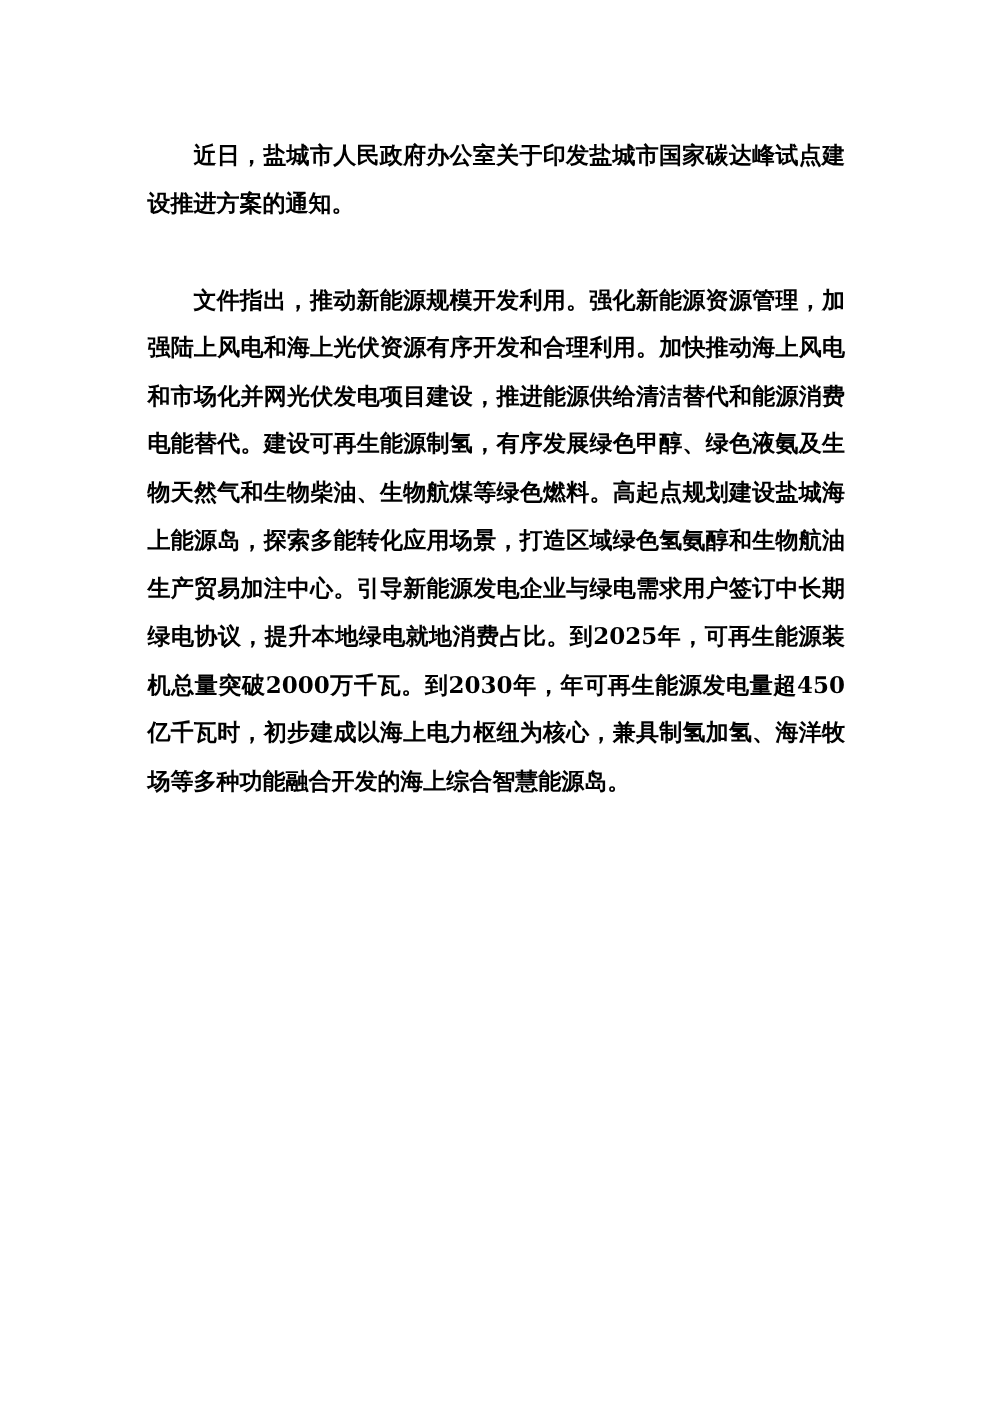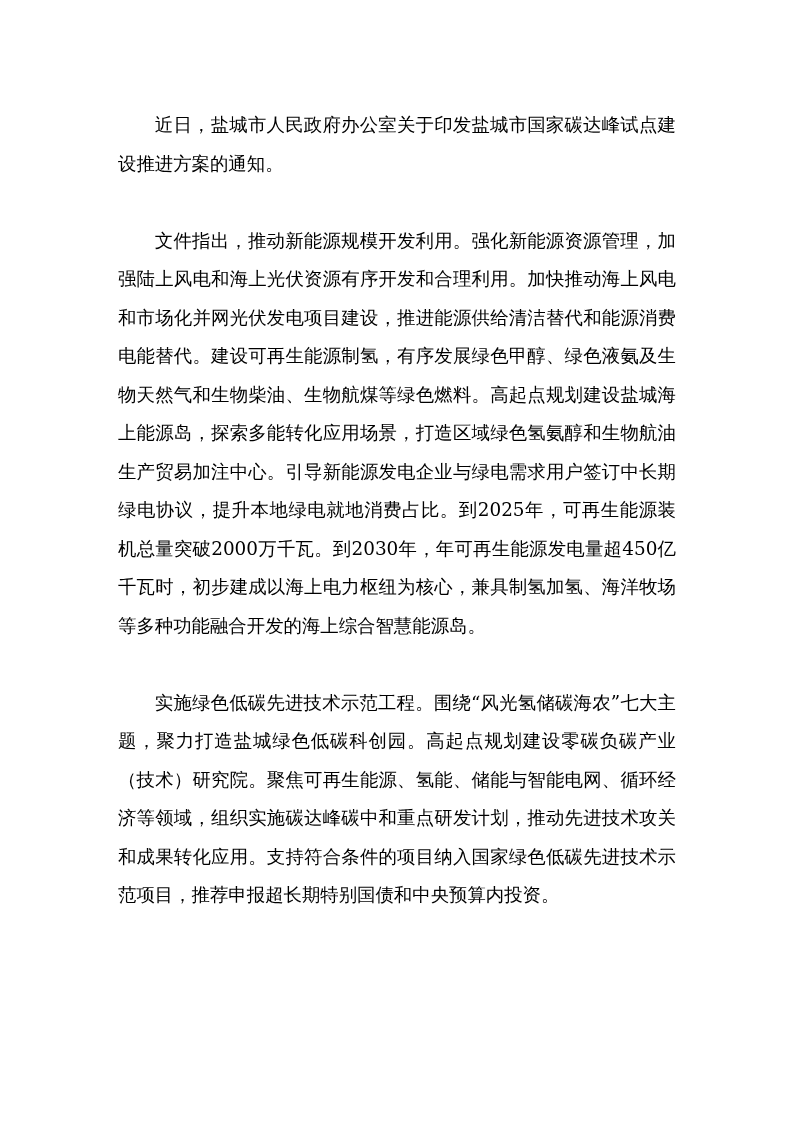--- a/index.html
+++ b/index.html
@@ -14,22 +14,22 @@
     font-size: 18.4px;
     line-height: 38.5px;
     letter-spacing: 0px;
   }
   .para {
     margin: 0 0 38.5px 0;
     text-indent: 2em;
     text-align: justify;
     text-justify: inter-character;
     word-break: break-all;
+    font-weight: bold;
   }
 </style>
 </head>
 <body>
 
 <div class="page">
   <p class="para">近日，盐城市人民政府办公室关于印发盐城市国家碳达峰试点建设推进方案的通知。</p>
   <p class="para">文件指出，推动新能源规模开发利用。强化新能源资源管理，加强陆上风电和海上光伏资源有序开发和合理利用。加快推动海上风电和市场化并网光伏发电项目建设，推进能源供给清洁替代和能源消费电能替代。建设可再生能源制氢，有序发展绿色甲醇、绿色液氨及生物天然气和生物柴油、生物航煤等绿色燃料。高起点规划建设盐城海上能源岛，探索多能转化应用场景，打造区域绿色氢氨醇和生物航油生产贸易加注中心。引导新能源发电企业与绿电需求用户签订中长期绿电协议，提升本地绿电就地消费占比。到2025年，可再生能源装机总量突破2000万千瓦。到2030年，年可再生能源发电量超450亿千瓦时，初步建成以海上电力枢纽为核心，兼具制氢加氢、海洋牧场等多种功能融合开发的海上综合智慧能源岛。</p>
-  <p class="para">实施绿色低碳先进技术示范工程。围绕“风光氢储碳海农”七大主题，聚力打造盐城绿色低碳科创园。高起点规划建设零碳负碳产业（技术）研究院。聚焦可再生能源、氢能、储能与智能电网、循环经济等领域，组织实施碳达峰碳中和重点研发计划，推动先进技术攻关和成果转化应用。支持符合条件的项目纳入国家绿色低碳先进技术示范项目，推荐申报超长期特别国债和中央预算内投资。</p>
 </div>
 
 </body></html>

